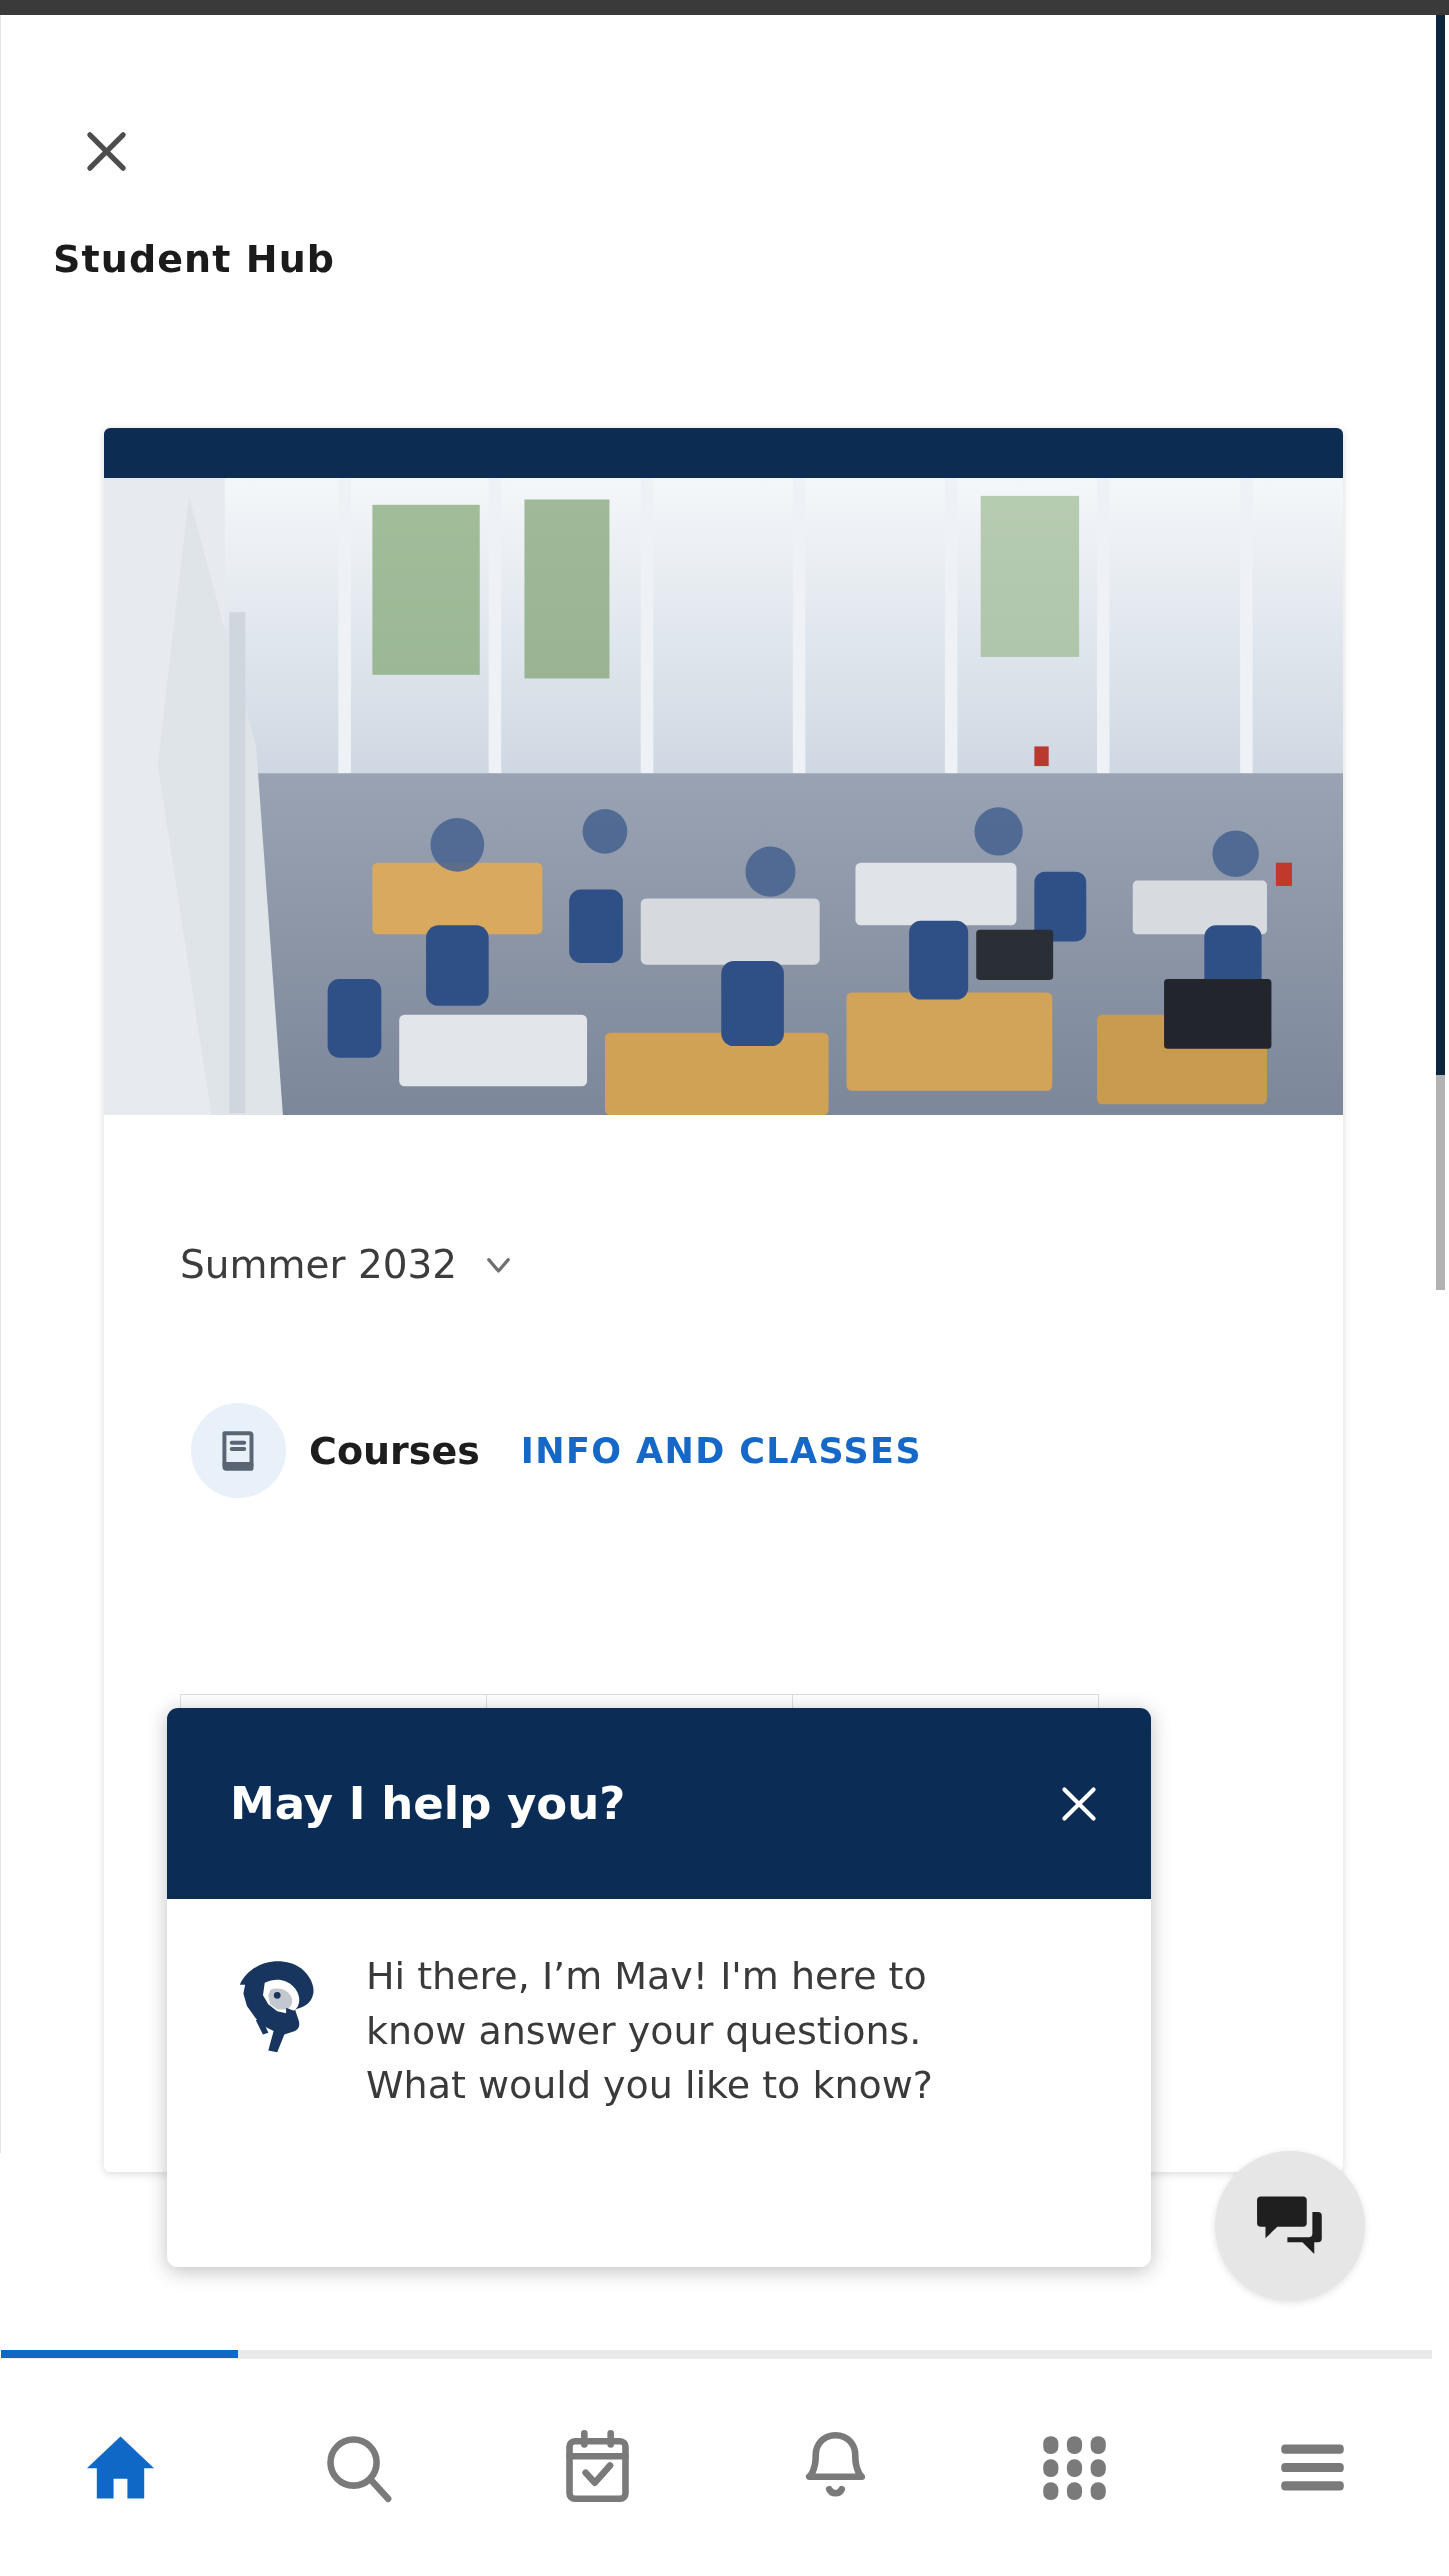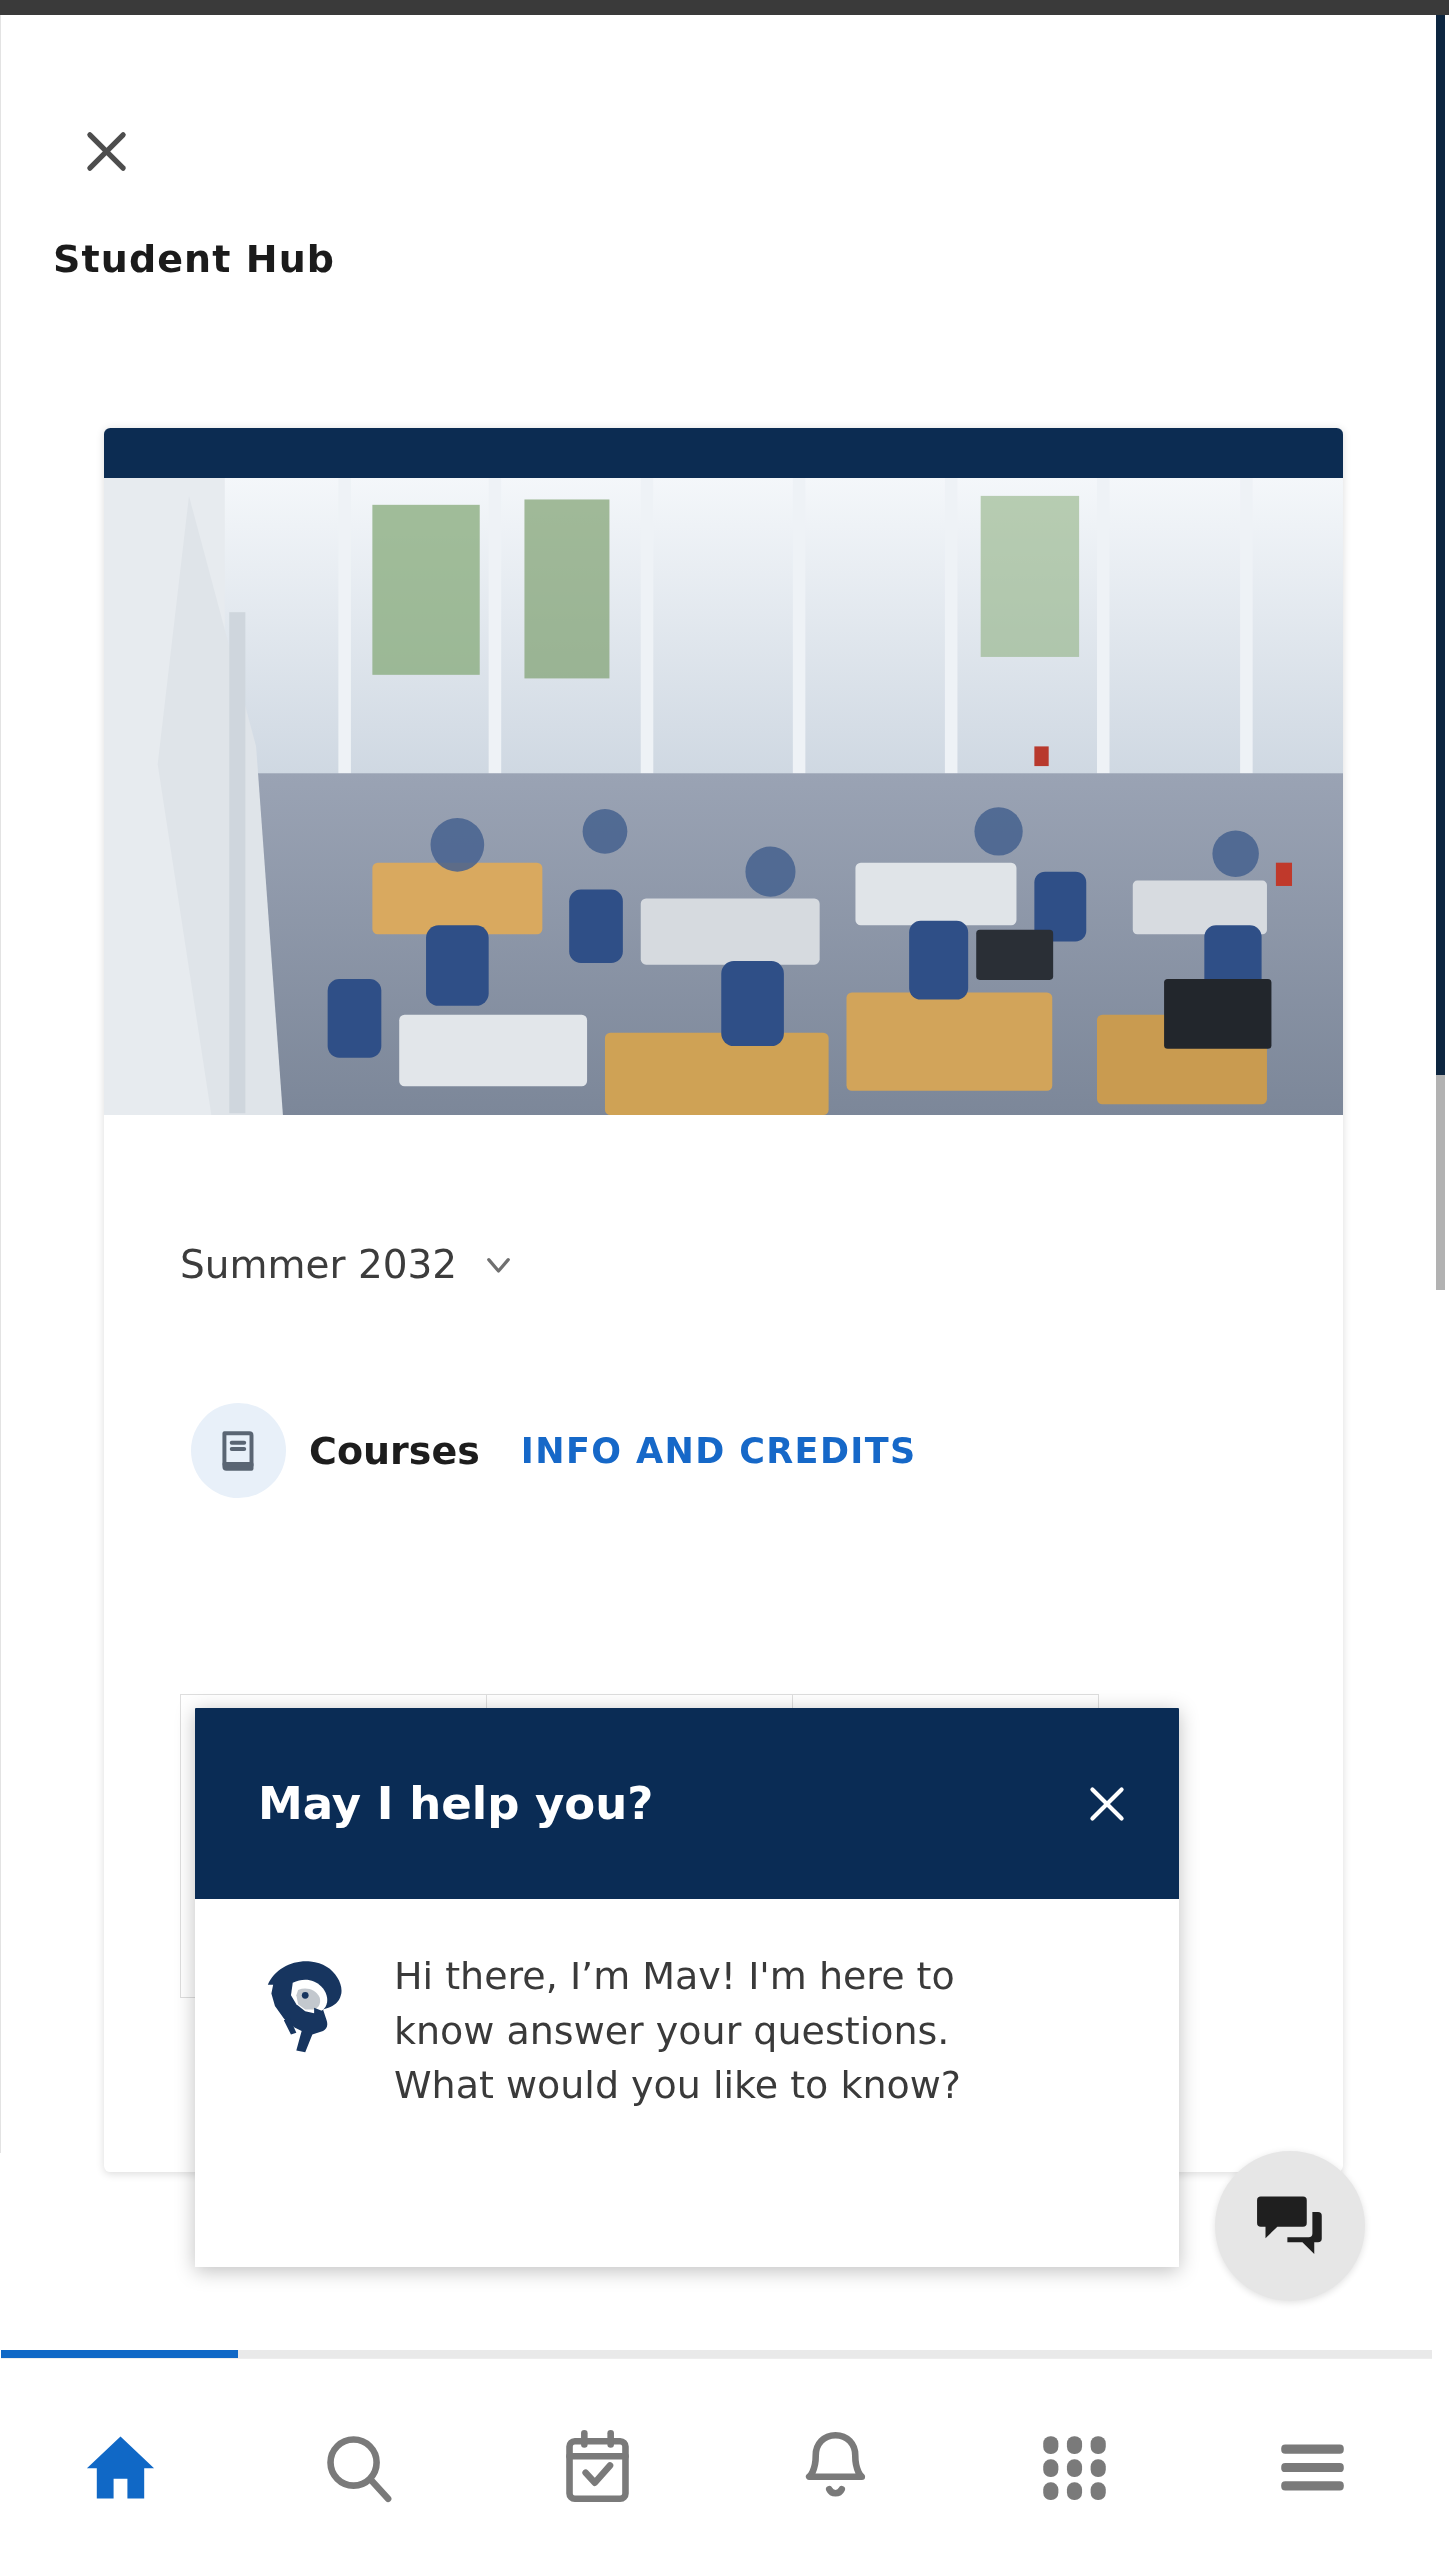--- a/index.html
+++ b/index.html
@@ -117,24 +117,23 @@
   .stat-cell:last-child{ border-right:none; }
   .stat-value{ font-size:86px; color:#151515; font-weight:400; line-height:1; }
   .stat-label{
     margin-top:52px; font-size:27px; color:#6f6f6f; letter-spacing:2.1px;
   }
 
   
   .chat-popup{
     position:absolute; top:1693px; left:166px;
     width:984px; height:559px;
-    border-radius:1px;
+    border-radius:11px;
     box-shadow:0 3.6px 19.7px rgba(0,0,0,0.25);
     overflow:hidden;
-    margin-left:28px;
   }
   .chat-popup-header{
     height:191px; background:#0a2c55;
     display:flex; align-items:center; justify-content:space-between;
     padding:0 47px 0 63px;
   }
   .chat-popup-title{
     color:#ffffff; font-size:45px; font-weight:bold;
   }
   .chat-close svg{ width:50px; height:50px; display:block; cursor:pointer; }
@@ -287,21 +286,21 @@
     <div class="courses-row">
       <span class="courses-icon-circle">
         <svg viewBox="0 0 24 24" fill="none" stroke="#5a6573" stroke-width="1.9" stroke-linecap="round" stroke-linejoin="round">
           <path d="M5 3.5h12a1 1 0 0 1 1 1V19H6a1 1 0 0 1-1-1V3.5z"></path>
           <line x1="8.5" y1="8" x2="14.5" y2="8"></line>
           <line x1="8.5" y1="11" x2="14.5" y2="11"></line>
           <path d="M5 18.2h13v2.3H6a1 1 0 0 1-1-1v-1.3z"></path>
         </svg>
       </span>
       <span class="courses-label">Courses</span>
-      <span class="info-grades-link">INFO AND CREDITS</span>
+      <span class="info-grades-link">INFO AND CLASSES</span>
     </div>
 
     <div class="stats-box">
       <div class="stat-cell">
         <span class="stat-value">0</span>
         <span class="stat-label">CLASSES</span>
       </div>
       <div class="stat-cell">
         <span class="stat-value">0</span>
         <span class="stat-label">CREDITS</span>

